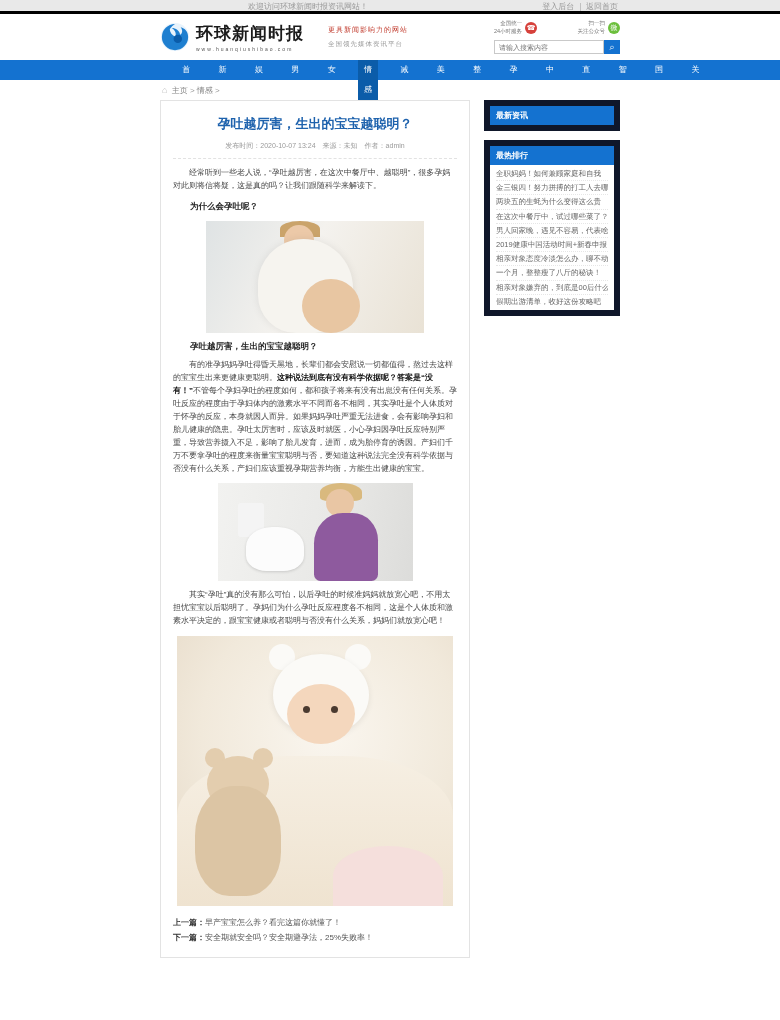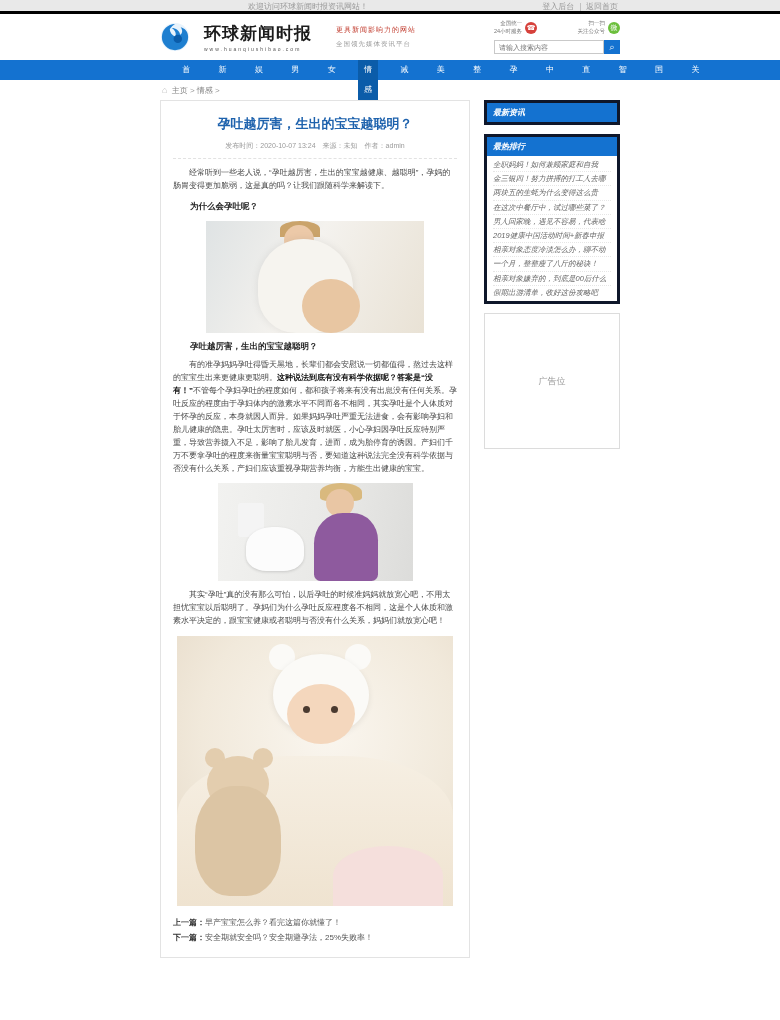--- a/index.html
+++ b/index.html
@@ -8,21 +8,21 @@
 
   
   .topbar { height:14px; background:#e9e9e9; border-bottom:3px solid #000000; font-size:8px; color:#999; line-height:13px; }
   .topbar-inner { width:460px; margin:0 auto; display:flex; justify-content:space-between; }
   .topbar-welcome { margin-left:88px; }
   .topbar-links a { color:#999; margin:8px 2px; }
 
   
   .header { height:46px; background:#fff; }
   .header-inner { width:460px; margin:0 auto; display:flex; align-items:center; height:100%; }
-  .logo { display:flex; align-items:center; gap:14px; }
+  .logo { display:flex; align-items:center; gap:6px; }
   .logo-icon svg { display:block; }
   .site-name { font-size:17px; font-weight:bold; color:#1b1b1b; letter-spacing:1px; font-family:"Liberation Serif","DejaVu Serif",serif; }
   .site-url { font-size:5px; letter-spacing:2px; color:#555; margin-top:1px; }
   .slogan { margin-left:14px; padding-left:10px; }
   .slogan-red { font-size:7px; color:#c0392b; letter-spacing:1px; }
   .slogan-gray { font-size:6.5px; color:#999; margin-top:5px; letter-spacing:1px; }
   .header-right { margin-left:auto; width:126px; }
   .hbadges { display:flex; justify-content:space-between; }
   .hbadge { display:flex; align-items:center; gap:3px; }
   .hbadge-text { font-size:5.5px; color:#777; line-height:1.4; text-align:right; }
@@ -79,21 +79,21 @@
   .photo3 .bear-head { position:absolute; left:30px; top:120px; width:62px; height:56px; background:#e3cdae; border-radius:50%; }
   .photo3 .bear-ear1,.photo3 .bear-ear2 { position:absolute; width:20px; height:20px; background:#e3cdae; border-radius:50%; top:112px; }
   .photo3 .bear-ear1 { left:28px; } .photo3 .bear-ear2 { left:76px; }
   .photo3 .pink { position:absolute; right:10px; bottom:0; width:110px; height:60px; background:#f5dfdc; border-radius:50% 50% 0 0; }
 
   .prevnext { margin-top:10px; font-size:8px; line-height:1.8; color:#555; }
   .prevnext .pn-label { font-weight:bold; color:#333; }
 
   
   .sidebar { width:136px; }
-  .sbox { border:3px solid #0f172a; margin-bottom:9px; background:#fff;font-style:italic; }
+  .sbox { border:6px solid #0f172a; margin-bottom:9px; background:#fff; }
   .sbox-h { background:#1472d0; color:#fff; font-size:8px; font-weight:bold; padding:4px 6px; }
   .sbox ul { list-style:none; padding:2px 6px; }
   .sbox li { font-size:7.5px; color:#666; line-height:13.2px; border-bottom:1px dotted #e6e6e6; white-space:nowrap; overflow:hidden; }
   .sbox li:last-child { border-bottom:none; }
   .adbox { border:1px solid #dcdcdc; height:136px; display:flex; align-items:center; justify-content:center; font-size:9px; color:#999; background:#fff; }
 </style>
 </head>
 <body>
 
 <div class="topbar">
@@ -175,21 +175,21 @@
   <span>&gt;</span>
   <a>情感</a>
   <span>&gt;</span>
 </div>
 
 <div class="main-row">
   <article class="article-card">
     <h1 class="article-title">孕吐越厉害，生出的宝宝越聪明？</h1>
     <div class="article-meta">发布时间：2020-10-07 13:24　来源：未知　作者：admin</div>
 
-    <p>经常听到一些老人说，“孕吐越厉害，生出的宝宝越健康、越聪明”，孕妈的肠胃变得更加脆弱，这是真的吗？让我们跟随科学来解读下。</p>
+    <p>经常听到一些老人说，“孕吐越厉害，在这次中餐厅中、越聪明”，很多孕妈对此则将信将疑，这是真的吗？让我们跟随科学来解读下。</p>
     <div class="subhead">为什么会孕吐呢？</div>
 
     <div class="photo photo1">
       <div class="p-hair"></div>
         <div class="p-head"></div>
         <div class="p-body"></div>
         <div class="p-belly"></div>
     </div>
 
     <div class="subhead">孕吐越厉害，生出的宝宝越聪明？</div>
@@ -243,15 +243,14 @@
         <li>两块五的生蚝为什么变得这么贵</li>
         <li>在这次中餐厅中，试过哪些菜了？</li>
         <li>男人回家晚，遇见不容易，代表啥</li>
         <li>2019健康中国活动时间+新春申报</li>
         <li>相亲对象态度冷淡怎么办，聊不动</li>
         <li>一个月，整整瘦了八斤的秘诀！</li>
         <li>相亲对象嫌弃的，到底是00后什么</li>
         <li>假期出游清单，收好这份攻略吧</li>
       </ul>
     </div>
-    <div class="adbox">广告位</div>
   </aside>
 </div>
 
 </body></html>

